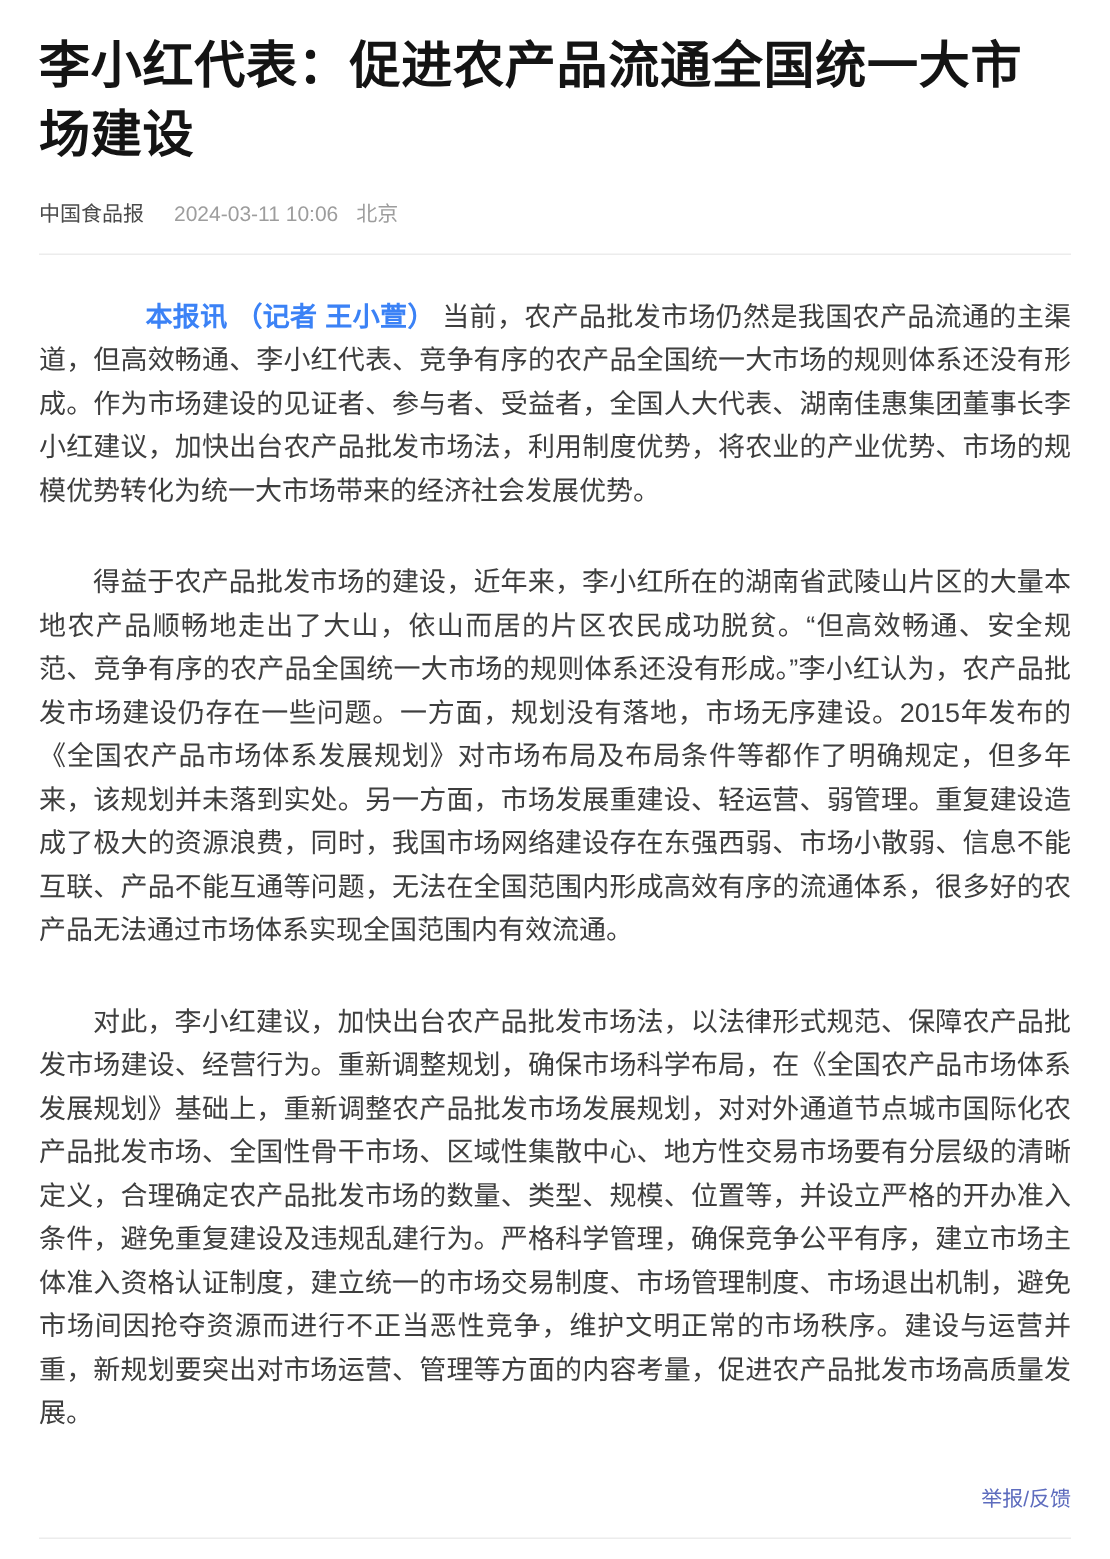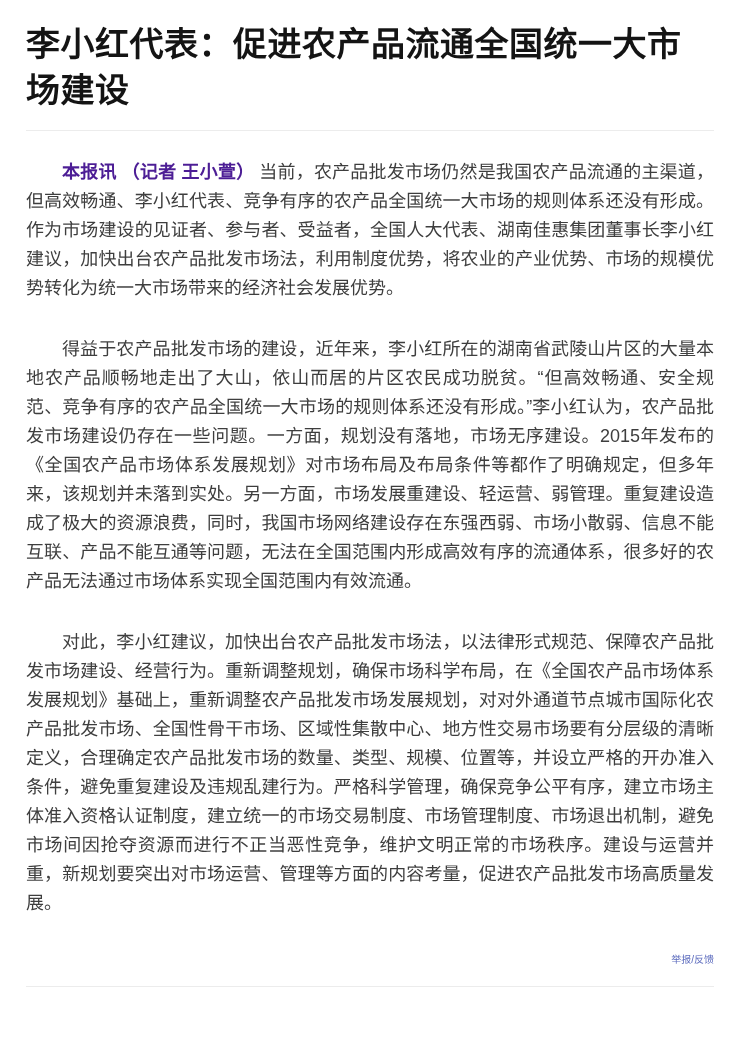--- a/index.html
+++ b/index.html
@@ -57,48 +57,54 @@
     line-height: 29px;
     color: #3e3e3e;
     text-align: justify;
   }
   .article-body p {
     margin: 0 0 32px 0;
     text-indent: 2em;
   }
   .paragraph-lead {
     font-weight: 700;
-    color: #4c1d95;
+    color: #3b82f6;
     margin-right: 5px;
+    margin-left: 35px;
   }
   .article-footer {
     display: flex;
     justify-content: flex-end;
     margin-top: 0;
   }
   .report-link {
-    font-size: 10px;
+    font-size: 14px;
     line-height: 20px;
     color: var(--link-color, #5d6cbe);
     text-decoration: none;
     cursor: pointer;
   }
   .bottom-divider {
     border: none;
     border-top: 1px solid #ececec;
     margin: 16px 0 0 0;
   }
 </style>
 </head>
 <body>
 
 <div class="page">
 
   <h1 class="article-title">李小红代表：促进农产品流通全国统一大市场建设</h1>
 
+  <div class="meta-row">
+    <span class="meta-source">中国食品报</span>
+    <span class="meta-time">2024-03-11 10:06</span>
+    <span class="meta-location">北京</span>
+  </div>
 
   <hr class="divider">
 
   <div class="article-body">
     <p>
       <span class="paragraph-lead">本报讯 （记者 王小萱）</span><span>当前，农产品批发市场仍然是我国农产品流通的主渠道，但高效畅通、李小红代表、竞争有序的农产品全国统一大市场的规则体系还没有形成。作为市场建设的见证者、参与者、受益者，全国人大代表、湖南佳惠集团董事长李小红建议，加快出台农产品批发市场法，利用制度优势，将农业的产业优势、市场的规模优势转化为统一大市场带来的经济社会发展优势。</span>
     </p>
     <p>
       <span>得益于农产品批发市场的建设，近年来，李小红所在的湖南省武陵山片区的大量本地农产品顺畅地走出了大山，依山而居的片区农民成功脱贫。“但高效畅通、安全规范、竞争有序的农产品全国统一大市场的规则体系还没有形成。”李小红认为，农产品批发市场建设仍存在一些问题。一方面，规划没有落地，市场无序建设。2015年发布的《全国农产品市场体系发展规划》对市场布局及布局条件等都作了明确规定，但多年来，该规划并未落到实处。另一方面，市场发展重建设、轻运营、弱管理。重复建设造成了极大的资源浪费，同时，我国市场网络建设存在东强西弱、市场小散弱、信息不能互联、产品不能互通等问题，无法在全国范围内形成高效有序的流通体系，很多好的农产品无法通过市场体系实现全国范围内有效流通。</span>
     </p>

